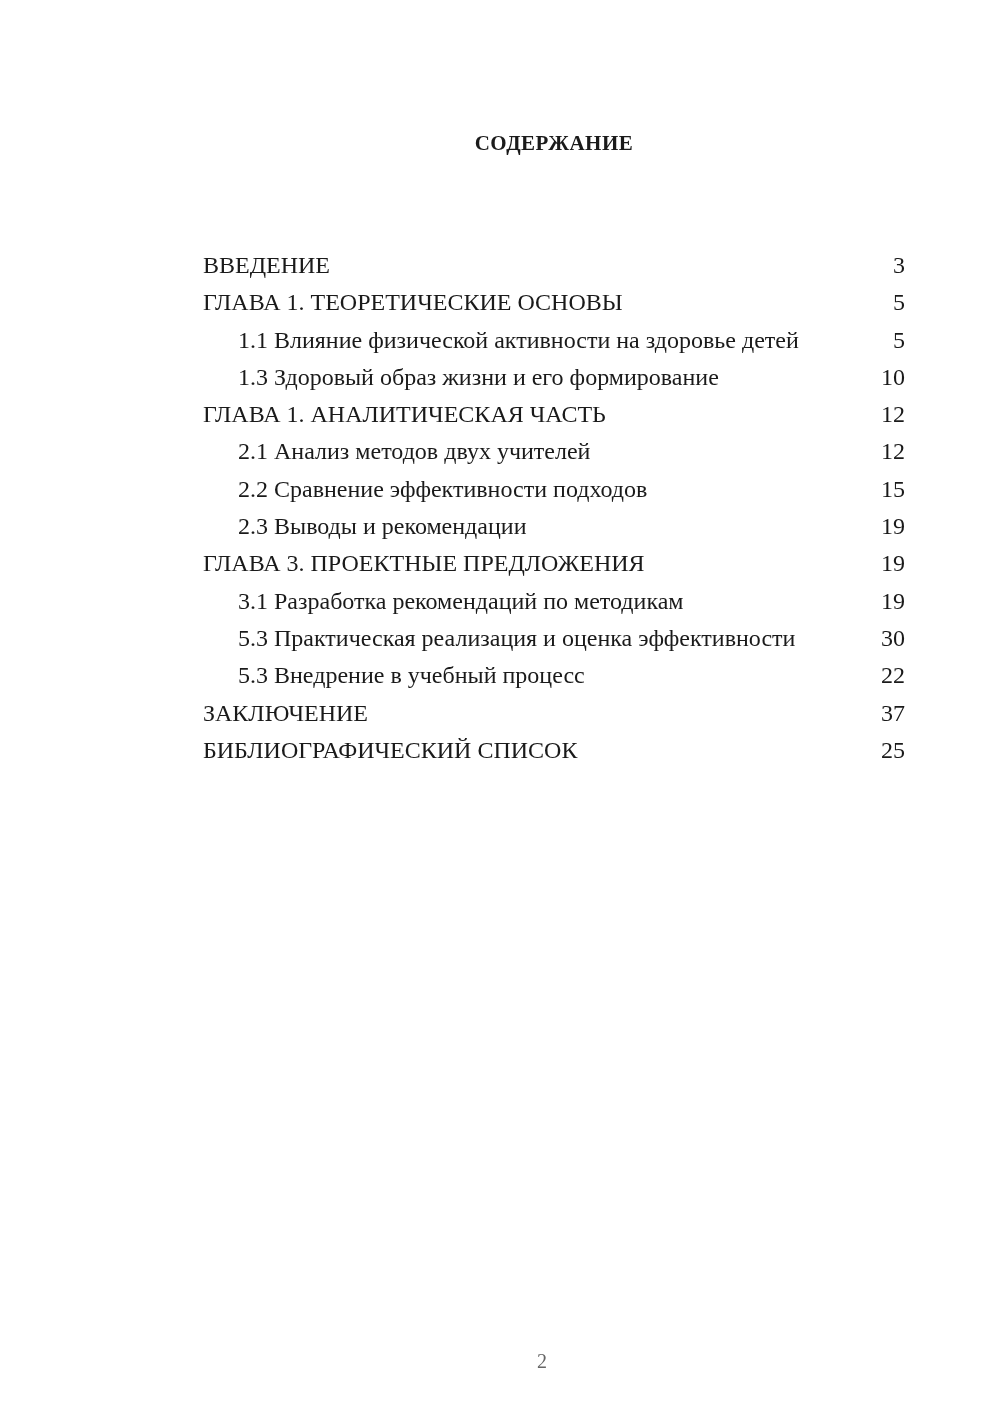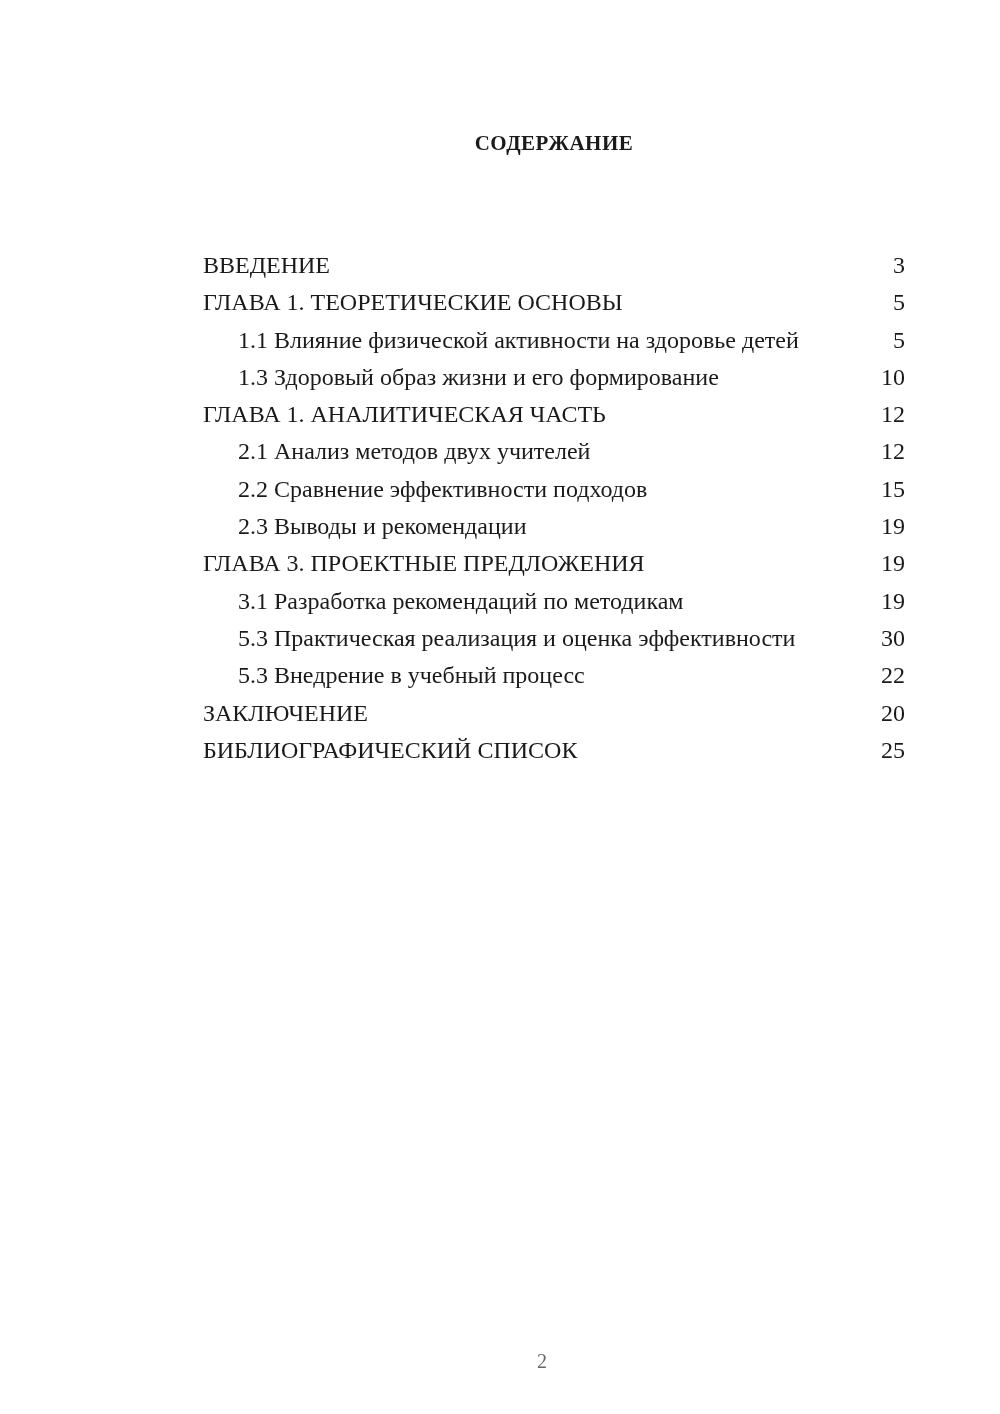--- a/index.html
+++ b/index.html
@@ -109,21 +109,21 @@
       <div class="toc-row level-1">
         <span class="toc-label">5.3 Практическая реализация и оценка эффективности</span>
         <span class="toc-page">30</span>
       </div>
       <div class="toc-row level-1">
         <span class="toc-label">5.3 Внедрение в учебный процесс</span>
         <span class="toc-page">22</span>
       </div>
       <div class="toc-row level-0">
         <span class="toc-label">ЗАКЛЮЧЕНИЕ</span>
-        <span class="toc-page">20</span>
+        <span class="toc-page">37</span>
       </div>
       <div class="toc-row level-0">
         <span class="toc-label">БИБЛИОГРАФИЧЕСКИЙ СПИСОК</span>
         <span class="toc-page">25</span>
       </div>
     </div>
 
   <div class="footer-page-number">2</div>
 
 </div>

